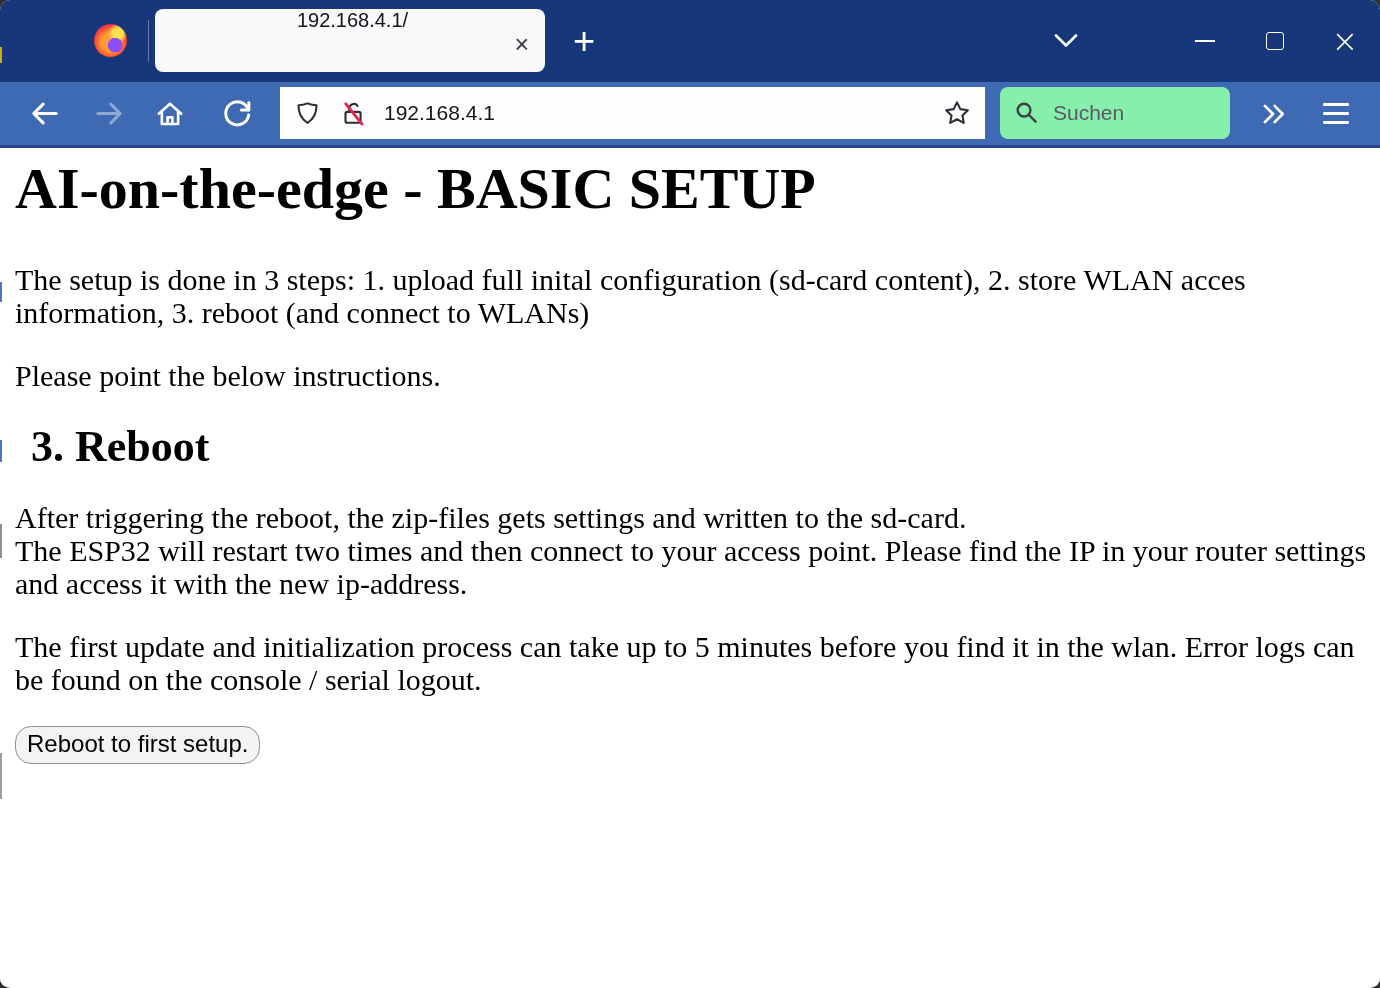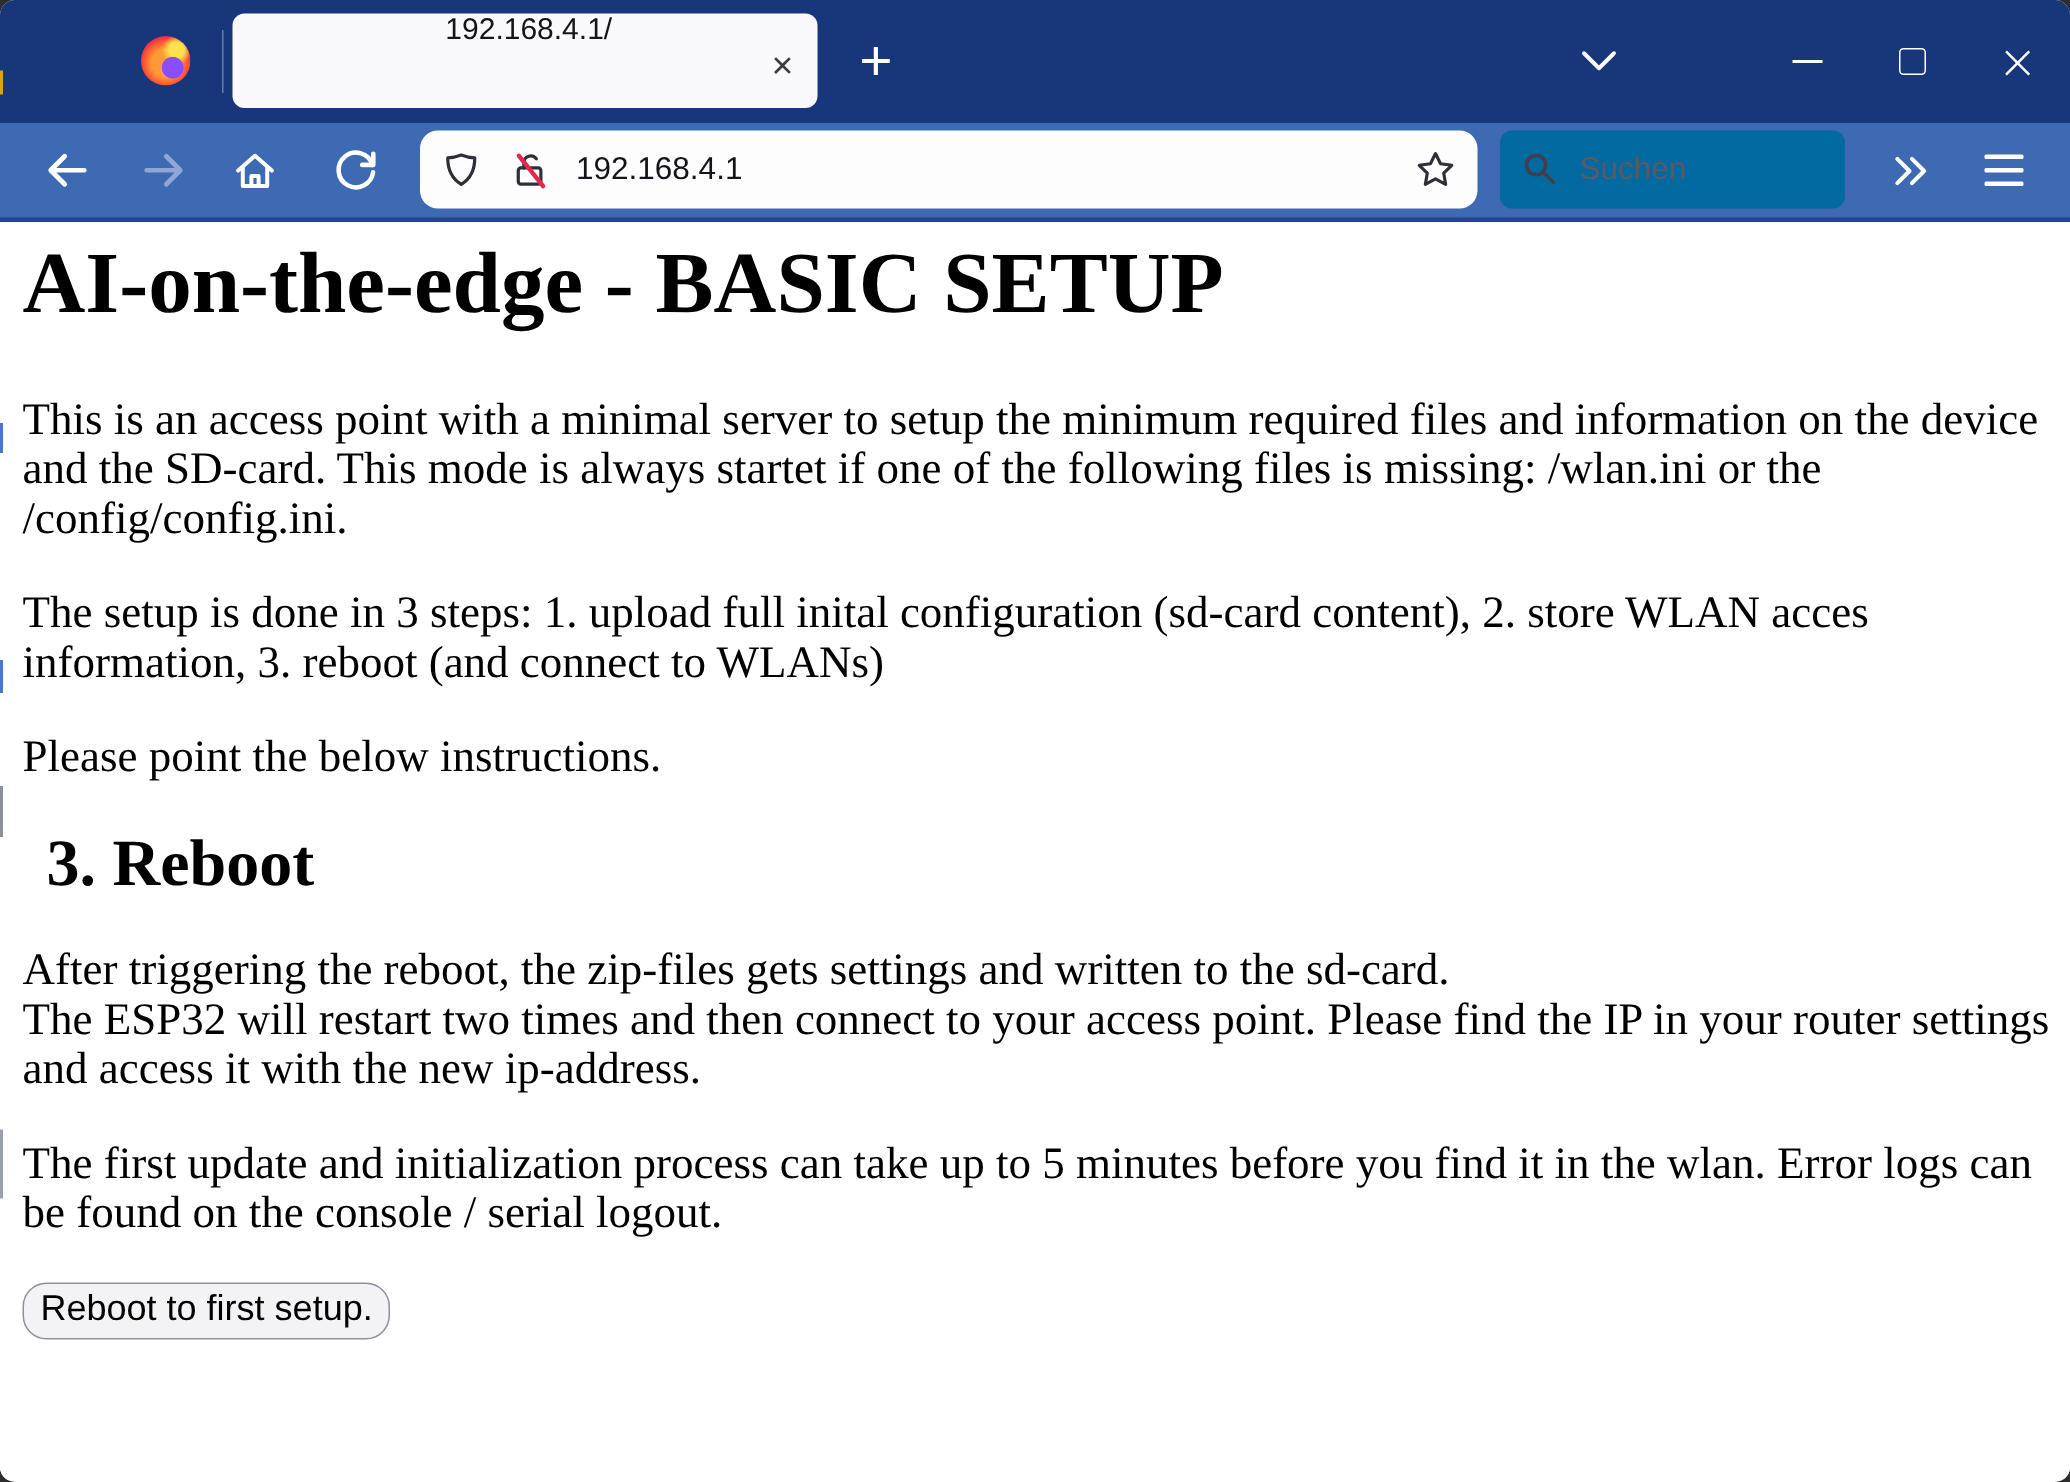--- a/index.html
+++ b/index.html
@@ -21,25 +21,25 @@
            justify-content:center;color:#ffffff;font-size:38px;font-weight:200;}
   .tabs-chevron{position:absolute;left:1046px;top:0;width:40px;height:82px;display:flex;align-items:center;justify-content:center;}
   .win-controls{position:absolute;right:0;top:0;height:82px;display:flex;}
   .win-btn{width:70px;height:82px;display:flex;align-items:center;justify-content:center;}
   .min-bar{width:20px;height:2px;background:#ffffff;}
   .max-box{width:16px;height:16px;border:1.7px solid #ffffff;border-radius:3px;}
   .close-x{font-size:32px;color:#ffffff;font-weight:300;line-height:1;font-family:"DejaVu Sans",sans-serif;}
   
   .navbar{position:relative;height:63px;background:#3e69b3;border-bottom:3px solid #25448b;}
   .nav-btn{position:absolute;top:0;height:63px;display:flex;align-items:center;justify-content:center;}
-  .urlbar{position:absolute;left:280px;top:5px;width:705px;height:52px;background:#fdfdfe;border-radius:12px;
+  .urlbar{position:absolute;left:280px;top:5px;width:705px;height:52px;background:#fdfdfe;border-radius:0;
           display:flex;align-items:center;box-sizing:border-box;padding:0 14px;}
   .url-input{flex:1;border:none;outline:none;background:transparent;font-family:"Liberation Sans",sans-serif;
              font-size:21px;color:#15141a;margin-left:15px;}
-  .searchbox{position:absolute;left:1000px;top:5px;width:230px;height:52px;background:#0369a1;border-radius:8px;
+  .searchbox{position:absolute;left:1000px;top:5px;width:230px;height:52px;background:#86efac;border-radius:8px;
              display:flex;align-items:center;box-sizing:border-box;padding:0 14px;}
   .search-input{flex:1;width:100px;border:none;outline:none;background:transparent;
                 font-family:"Liberation Sans",sans-serif;font-size:21px;color:#15141a;margin-left:11px;}
   .search-input::placeholder{color:#5a5a64;opacity:1;}
   .menu-bars{display:flex;flex-direction:column;gap:6.5px;}
   .menu-bars i{display:block;width:26px;height:2.6px;background:#ffffff;border-radius:1px;}
   
   .content{background:#ffffff;height:838px;box-sizing:border-box;padding:0 8px 0 15px;
            font-family:"Liberation Serif",serif;color:#000;overflow:hidden;}
   .content h1{font-size:58px;line-height:64px;font-weight:bold;margin:9px 0 42px;}
@@ -171,21 +171,20 @@
       <span class="menu-bars">
           <i></i>
           <i></i>
           <i></i>
         </span>
     </div>
   </div>
 
   <main class="content">
     <h1>AI-on-the-edge - BASIC SETUP</h1>
-    <p>This is an access point with a minimal server to setup the minimum required files and information on the device and the SD-card. This mode is always startet if one of the following files is missing: /wlan.ini or the /config/config.ini.</p>
     <p>The setup is done in 3 steps: 1. upload full inital configuration (sd-card content), 2. store WLAN acces information, 3. reboot (and connect to WLANs)</p>
     <p>Please point the below instructions.</p>
     <h2>3. Reboot</h2>
     <p><span>After triggering the reboot, the zip-files gets settings and written to the sd-card.</span><br><span>The ESP32 will restart two times and then connect to your access point. Please find the IP in your router settings and access it with the new ip-address.</span></p>
     <p>The first update and initialization process can take up to 5 minutes before you find it in the wlan. Error logs can be found on the console / serial logout.</p>
     <button class="reboot-btn">Reboot to first setup.</button>
   </main>
 
   <div class="chip" style="top:47px;height:16px;background:#d2ab0a;"></div>
   <div class="chip" style="top:282px;height:20px;background:#4a77c9;"></div>

